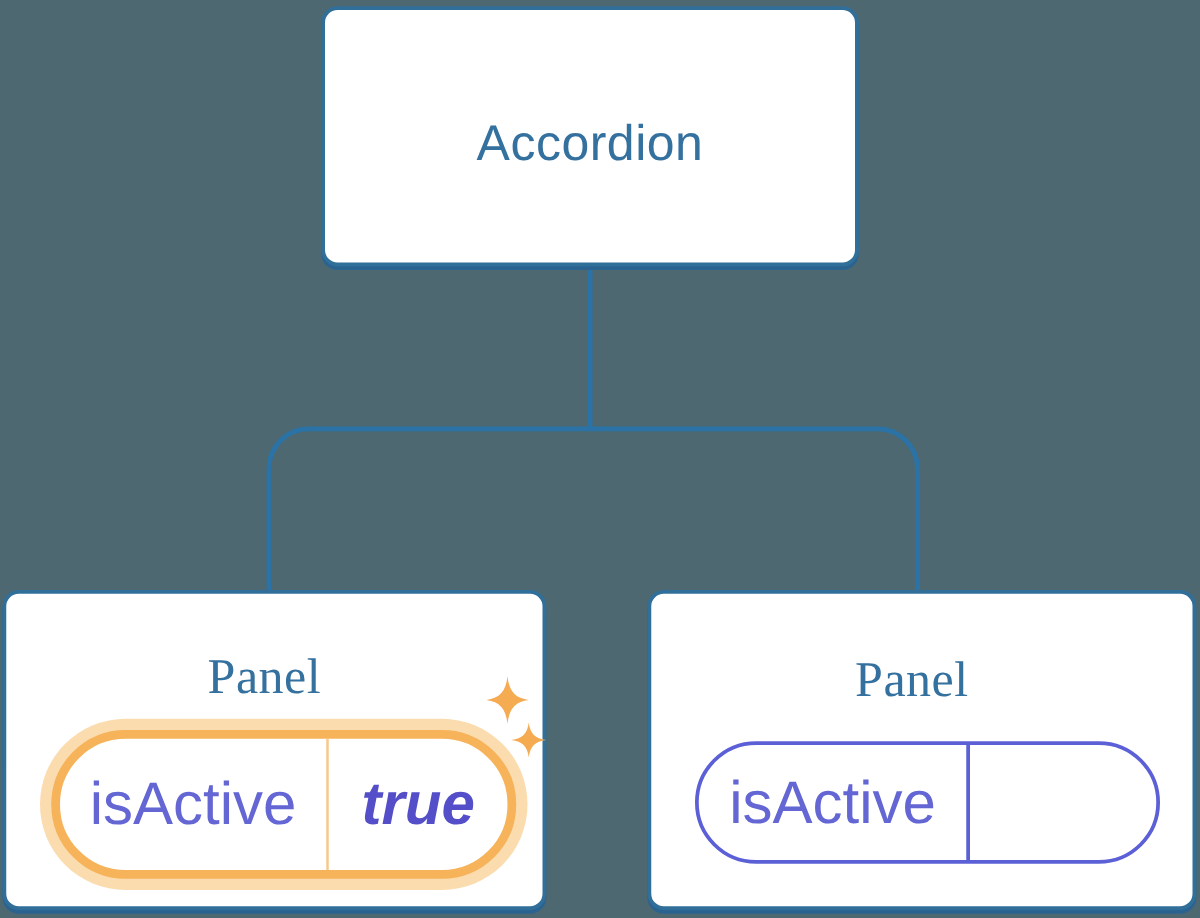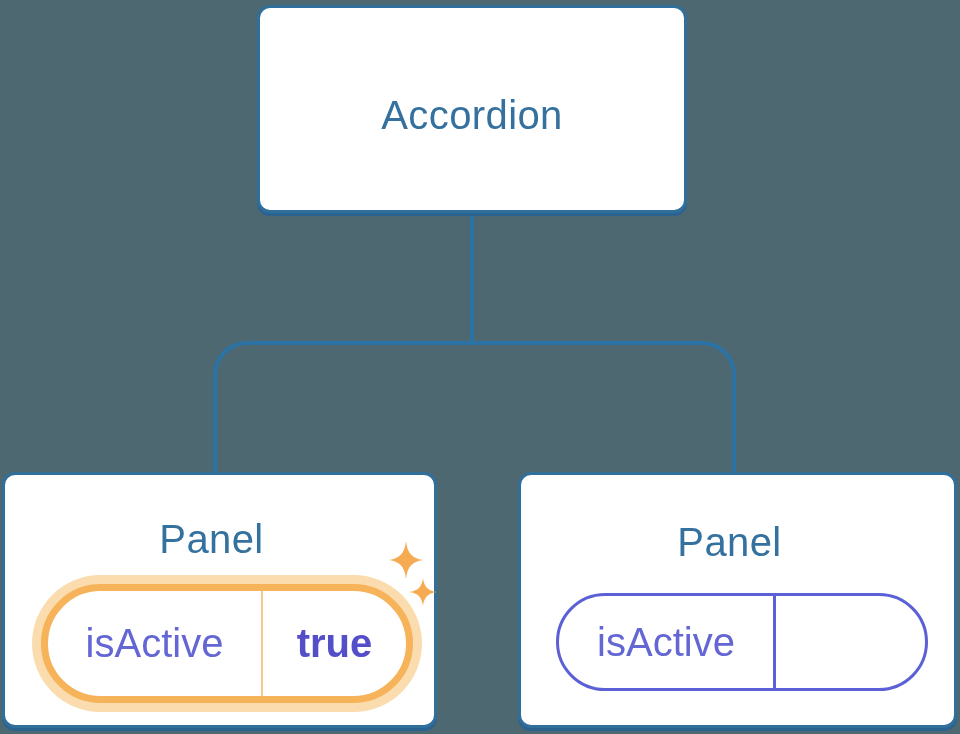--- a/index.html
+++ b/index.html
@@ -68,48 +68,48 @@
     letter-spacing:0.4px;
     white-space:nowrap;
     margin-top:12px;
   }
   .node-panel-left{left:2px;top:472px;width:435px;height:256px;}
   .node-panel-right{left:518px;top:472px;width:439px;height:256px;}
   .panel-title{
     position:absolute;left:0;right:16px;top:42px;
     text-align:center;
     color:var(--title-blue);
-    font-size:40px;font-weight:500;letter-spacing:0.4px;
+    font-size:40px;font-weight:500;letter-spacing:0.4px;font-family:Liberation Serif, serif;
   }
   .node-panel-right .panel-title{top:45px;}
 
   
   .state-pill{
     position:absolute;
     box-sizing:border-box;
     display:flex;align-items:stretch;
     background:var(--card-background);
     overflow:hidden;
   }
   .state-pill .cell{
     display:flex;align-items:center;justify-content:center;
-    font-size:40px;
+    font-size:48px;
     color:var(--state-purple);
     white-space:nowrap;
   }
   .pill-active{
     left:36px;top:109px;
     width:372px;height:119px;
     border:7px solid var(--active-orange);
     border-radius:60px;
     box-shadow:0 0 0 9px var(--active-orange-glow);
   }
   .pill-active .cell-key{width:213px;}
   .pill-active .divider{width:2px;background:var(--active-orange-divider);}
-  .pill-active .cell-value{flex:1;font-weight:700;color:var(--state-purple-bold);}
+  .pill-active .cell-value{flex:1;font-weight:700;color:var(--state-purple-bold);font-style:italic;}
 
   .pill-inactive{
     left:35px;top:118px;
     width:372px;height:98px;
     border:3px solid var(--pill-purple-border);
     border-radius:49px;
   }
   .pill-inactive .cell-key{width:214px;}
   .pill-inactive .divider{width:3px;background:var(--pill-purple-border);}
   .pill-inactive .cell-value{flex:1;}

